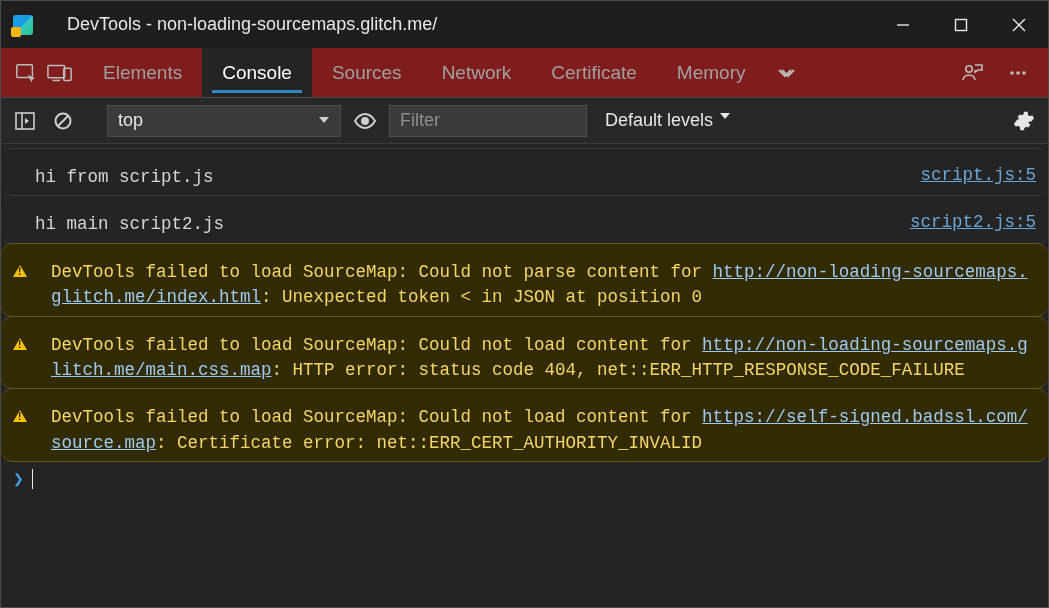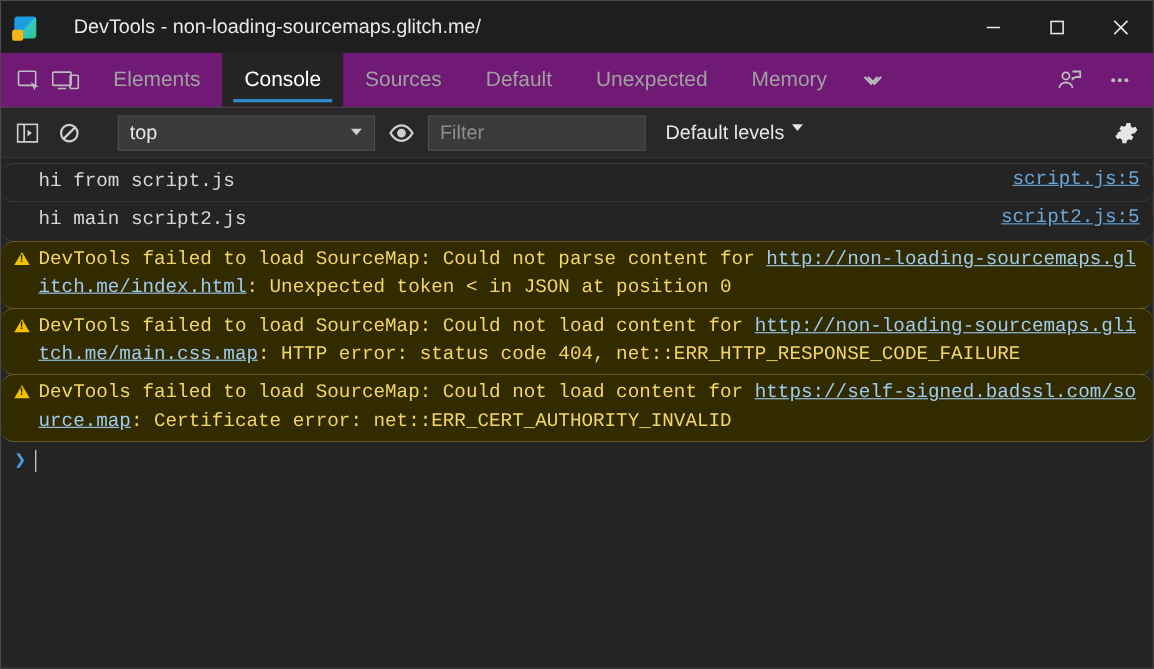--- a/index.html
+++ b/index.html
@@ -32,21 +32,21 @@
   }
   .win-title { color:#e8e8e8; font-size: 18px; margin-left: 24px; }
   .win-controls { margin-left:auto; display:flex; height:100%; }
   .win-btn { width:58px; display:flex; align-items:center; justify-content:center; color:#e8e8e8; }
   .win-btn svg { stroke:#e8e8e8; }
 
   
   .tabs-row {
     height: 50px;
     display:flex; align-items:center;
-    background:#701a75;
+    background:#7f1d1d;
     border:1px solid #4a4a4a; border-top:none;
     padding: 0 6px 0 8px;
   }
   .tool-icon {
     width:34px; height:34px; display:flex; align-items:center; justify-content:center;
     color:#b7b7b7;
   }
   .tabs { display:flex; align-items:stretch; height:100%; margin-left:6px; }
   .tab {
     padding: 0 20px; display:flex; align-items:center;
@@ -88,34 +88,35 @@
   .console-body {
     background:#242424;
     border-left:1px solid #4a4a4a; border-right:1px solid #4a4a4a; border-bottom:1px solid #4a4a4a;
     height: calc(608px - 48px - 50px - 46px);
     font-family: Consolas, "Courier New", monospace;
     font-size: 17.5px;
     overflow:hidden;
   }
   .row {
     display:flex; align-items:flex-start;
-    padding: 4px 12px 5px 12px;
+    padding: 16px 12px 5px 12px;
     border-bottom:1px solid #3a3a3a;
     border-radius:12px;
   }
   .row .icon-col { width:22px; flex:none; padding-top:2px;}
   .row .msg { flex:1; color:#d6d6d6; line-height:1.45; word-break:break-all;}
   .row .src { margin-left:auto; }
   .row .src a, .msg a { color:#6aa7d8; text-decoration:underline; }
   .row.log { background:#242424; }
   .row.log:first-child{ border-top:1px solid #3a3a3a; margin-top:4px;}
   .row.warn {
     background:#332b00;
     border-top:1px solid #665a1e; border-bottom:1px solid #665a1e;
     margin-top:-1px;
+    gap:16px;
   }
   .row.warn .msg { color:#f2d66b; }
   .row.warn .msg a { color:#9ecbef; }
   .warn-icon {
     width:0;height:0; border-left:7px solid transparent; border-right:7px solid transparent;
     border-bottom:12px solid #f2c200; position:relative; display:inline-block; margin-top:3px;
   }
   .warn-icon::after{ content:"!"; position:absolute; left:-2px; top:1px; font-size:10px; color:#2a2200; font-family:Arial; font-weight:bold;}
   .prompt-row { display:flex; align-items:center; padding:6px 12px; }
   .prompt { color:#4aa0e8; font-weight:bold; font-size:18px; margin-right:8px;}
@@ -158,22 +159,22 @@
     <svg width="26" height="20" viewBox="0 0 28 20" fill="none" stroke="#bcbcbc" stroke-width="1.6">
       <rect x="1" y="2" width="18" height="13" rx="1"></rect>
         <line x1="6" y1="18" x2="14" y2="18"></line>
       <rect x="18" y="5" width="8" height="13" rx="1"></rect>
     </svg>
   </div>
   <div class="tabs" id="tabs">
       <div class="tab">Elements</div>
       <div class="tab active">Console</div>
       <div class="tab">Sources</div>
-      <div class="tab">Default</div>
-      <div class="tab">Unexpected</div>
+      <div class="tab">Network</div>
+      <div class="tab">Certificate</div>
       <div class="tab">Memory</div>
     </div>
   <div class="tool-icon" style="margin-left:4px;">
     <svg width="20" height="20" viewBox="0 0 20 20" stroke="#bcbcbc" stroke-width="2" fill="none">
       <polyline points="3,7 9,13 15,7"></polyline>
         <polyline points="9,7 15,13 21,7" transform="translate(-3,0)"></polyline>
     </svg>
   </div>
   <div class="tabs-right">
     <div class="tool-icon">

